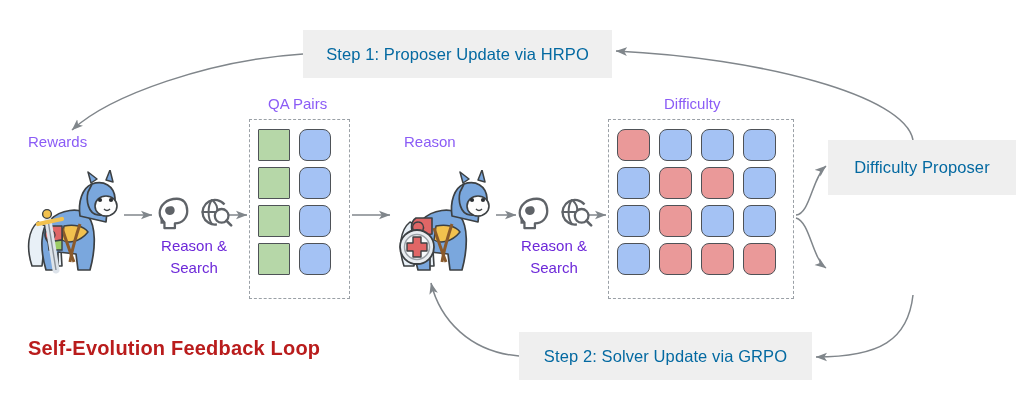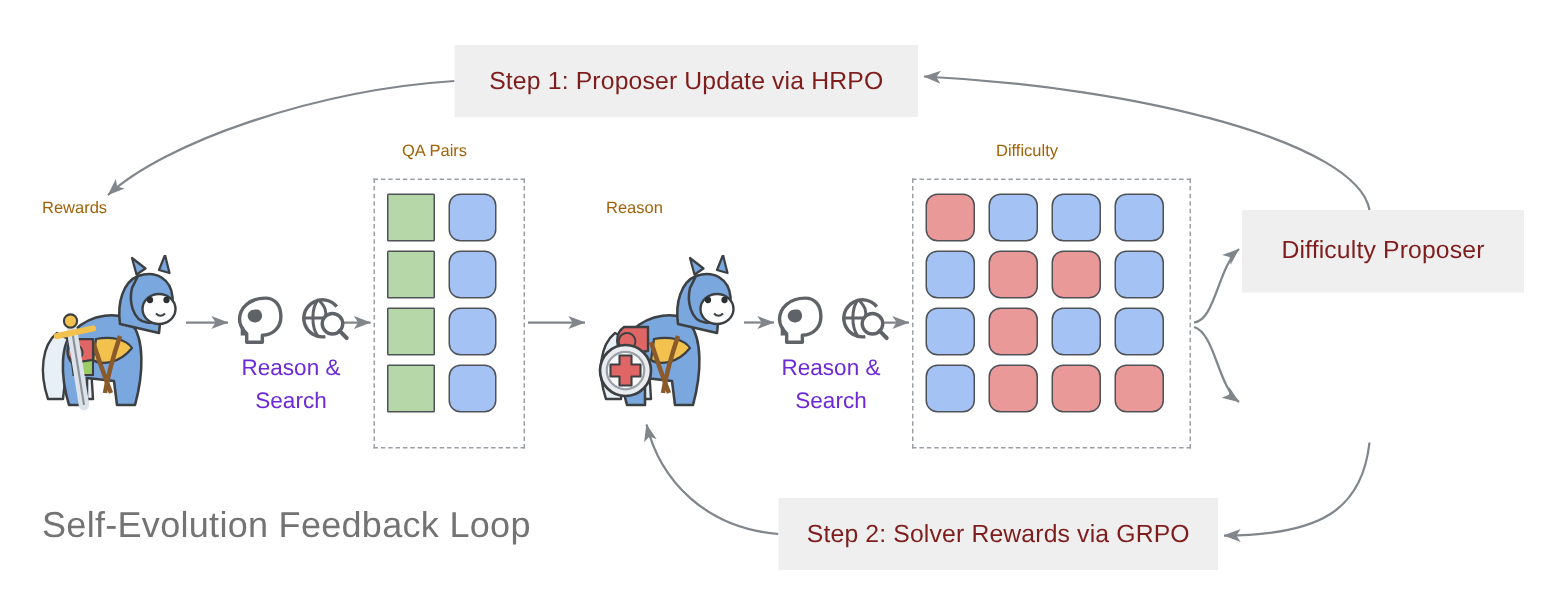--- a/index.html
+++ b/index.html
@@ -7,29 +7,29 @@
        font-family:"Liberation Sans",sans-serif;color:#3c4043;}
 
   .stage{position:absolute;left:0;top:0;width:1028px;height:405px;}
 
   
   .wires{position:absolute;left:0;top:0;width:1028px;height:405px;z-index:1;}
 
   
   .gbox{position:absolute;background:#efefef;display:flex;align-items:center;
         justify-content:center;z-index:2;box-sizing:border-box;}
-  .gbox span{font-size:16.5px;color:#7f1d1d;letter-spacing:.1px;white-space:nowrap;}
+  .gbox span{font-size:16.5px;color:#0369a1;letter-spacing:.1px;white-space:nowrap;}
 
   #step1-box{left:303px;top:30px;width:309px;height:48px;}
   #step2-box{left:519px;top:332px;width:293px;height:48px;}
   #difficulty-box{left:828px;top:140px;width:188px;height:55px;}
   #outcome-box{left:828px;top:240px;width:188px;height:55px;}
 
   
-  .grp-title{position:absolute;font-size:11px;color:#a16207;z-index:3;white-space:nowrap;}
+  .grp-title{position:absolute;font-size:15px;color:#8b5cf6;z-index:3;white-space:nowrap;}
   #qa-title{left:268px;top:95px;}
   #pred-title{left:664px;top:95px;}
   #proposer-title{left:28px;top:133px;}
   #solver-title{left:404px;top:133px;}
 
   
   .dashgroup{position:absolute;border:1.6px dashed #9aa0a6;z-index:2;box-sizing:border-box;}
   #qa-group{left:249px;top:119px;width:101px;height:180px;}
   #pred-group{left:608px;top:119px;width:186px;height:180px;}
 
@@ -51,22 +51,22 @@
   #rs2{left:494px;top:193px;}
   .rs-icons{display:flex;justify-content:center;align-items:center;gap:4px;height:40px;}
   .rs-label{font-size:15px;line-height:19px;color:#6d28d9;margin-top:3px;}
 
   
   .llama{position:absolute;z-index:3;}
   #proposer-llama{left:18px;top:170px;width:104px;height:110px;}
   #solver-llama{left:390px;top:170px;width:104px;height:110px;}
 
   
-  #loop-title{position:absolute;left:28px;top:337px;font-size:24px;font-weight:normal;
-              color:#737373;letter-spacing:.2px;z-index:3;white-space:nowrap;}
+  #loop-title{position:absolute;left:28px;top:337px;font-size:20px;font-weight:bold;
+              color:#b91c1c;letter-spacing:.2px;z-index:3;white-space:nowrap;}
 </style>
 </head>
 <body>
 
 <div class="stage">
 
   <svg class="wires" viewBox="0 0 1028 405" width="1028" height="405">
     <defs>
       <marker id="ah" markerWidth="9" markerHeight="9" refX="7.4" refY="3.2" orient="auto" markerUnits="strokeWidth">
         <path d="M0,0.3 L7.6,3.2 L0,6.1 L1.9,3.2 Z" fill="#80868b"></path>
@@ -96,21 +96,21 @@
 
       <path d="M519,356 C470,352 440,320 431,283"></path>
     </g>
   </svg>
 
   <div class="gbox" id="step1-box">
     <span>Step 1: Proposer Update via HRPO</span>
   </div>
 
   <div class="gbox" id="step2-box">
-    <span>Step 2: Solver Rewards via GRPO</span>
+    <span>Step 2: Solver Update via GRPO</span>
   </div>
 
   <div class="gbox" id="difficulty-box">
     <span>Difficulty Proposer</span>
   </div>
 
   <div class="grp-title" id="proposer-title">Rewards</div>
   <svg class="llama" id="proposer-llama" viewBox="0 0 104 110">
 
     <path d="M20,52 C10,60 8,78 14,96 L24,96 L26,78 L34,96 L44,96 L42,64 Z" fill="#e8f0f7" stroke="#3c4043" stroke-width="1.6" stroke-linejoin="round"></path>

